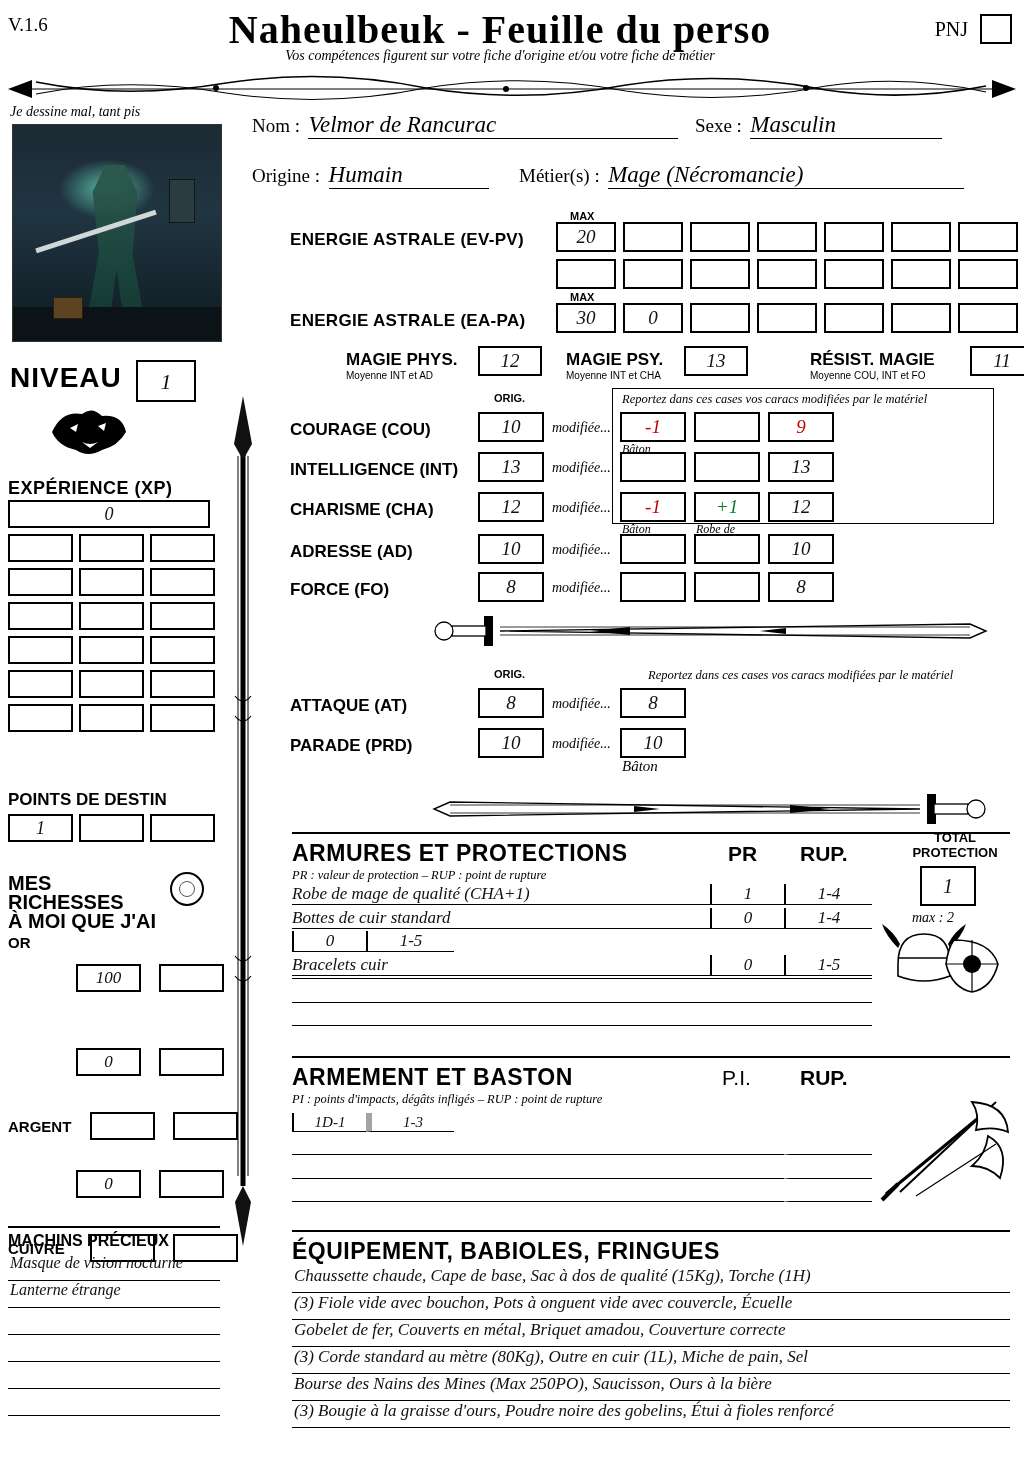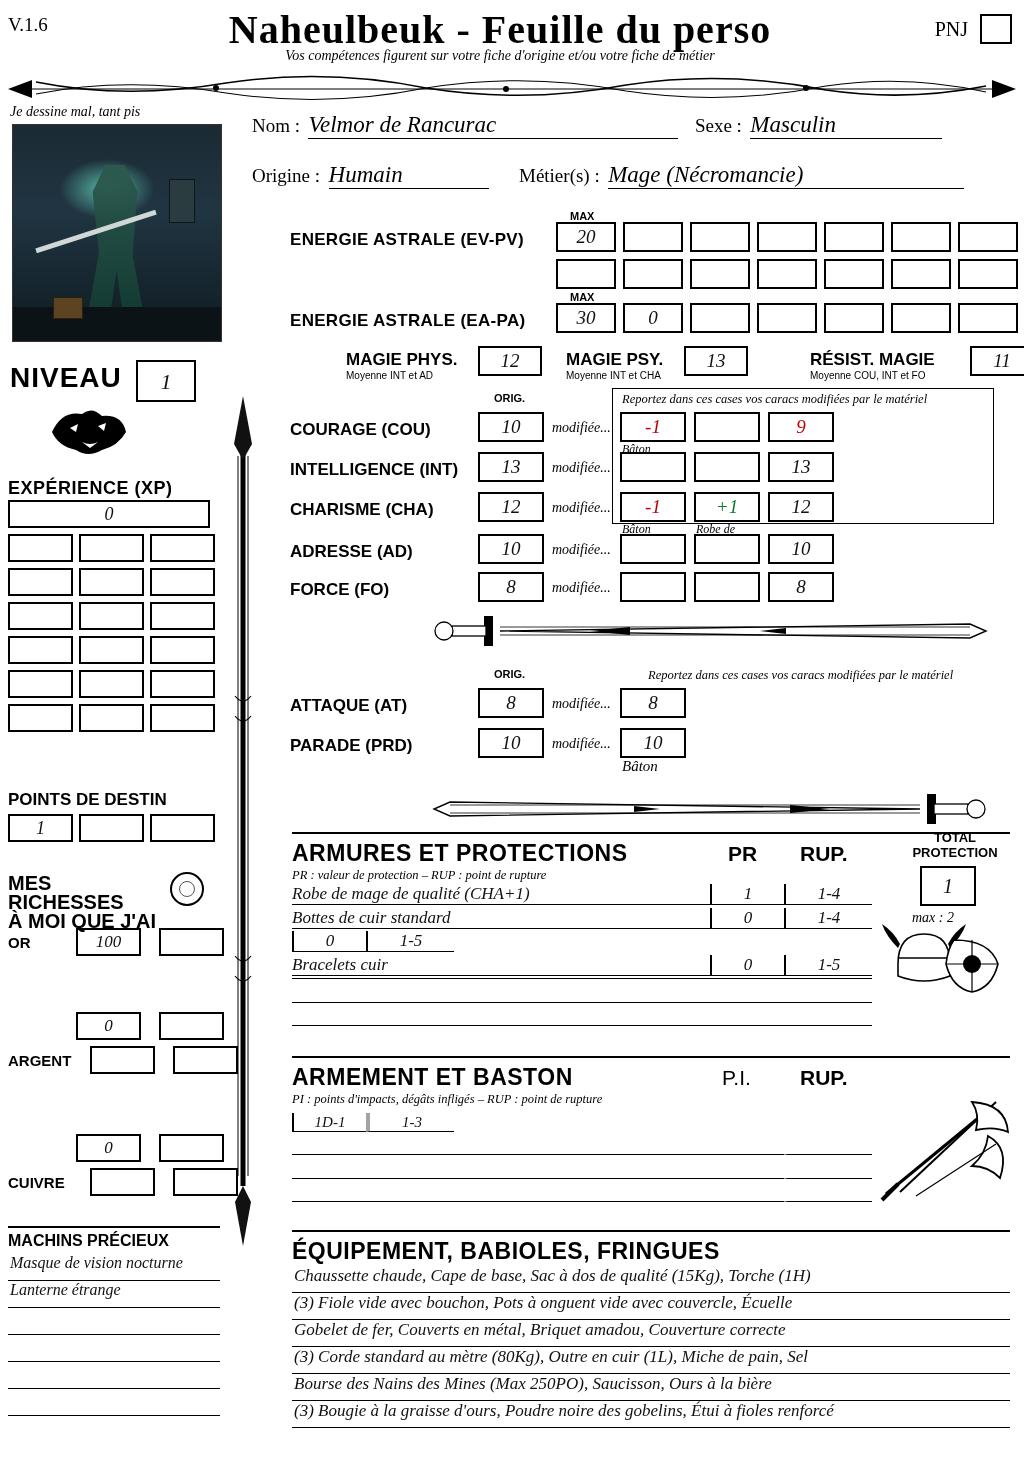--- a/index.html
+++ b/index.html
@@ -69,21 +69,21 @@
   #destin-row { position:absolute; left:8px; top:814px; display:flex; gap:6px; }
   #destin-row .cell { width:65px; height:28px; border:2px solid #000; }
   #destin-row .cell .hand { display:block; text-align:center; line-height:24px; font-size:18px; }
 
   
   #rich-label { position:absolute; left:8px; top:874px; font-size:20px; font-weight:bold; line-height:19px; width:160px; }
   #coin { position:absolute; left:170px; top:872px; width:34px; height:34px; border-radius:50%; border:2px solid #000; background:#fff; }
   #coin:after { content:""; position:absolute; left:7px; top:7px; right:7px; bottom:7px; border:1px solid #555; border-radius:50%; }
   .money-block { position:absolute; left:8px; }
   .money-block .name { font-size:15px; font-weight:bold; margin-bottom:3px; }
-  .money-block .row { display:flex; gap:18px; }
+  .money-block .row { display:flex; gap:18px;margin-top:36px; }
   .money-block .cell { width:65px; height:28px; border:2px solid #000; }
   .money-block .cell.first { margin-left:68px; }
   .money-block .cell .hand { display:block; text-align:center; line-height:24px; font-size:17px; }
   #or-block { top:928px; }
   #or-block .name { position:absolute; left:0; top:6px; }
   #argent-block { top:1012px; }
   #cuivre-block { top:1134px; }
 
   
   #machins-label { position:absolute; left:8px; top:1232px; font-size:16px; font-weight:bold; }
@@ -174,21 +174,21 @@
 
   
   #wpn-title { position:absolute; left:292px; top:1064px; font-size:23px; font-weight:bold; letter-spacing:.5px; }
   #wpn-sub { position:absolute; left:292px; top:1092px; font-family:"Liberation Serif",serif; font-style:italic; font-size:12.5px; }
   #wpn-pi { position:absolute; left:722px; top:1066px; font-size:21px; font-weight:normal; }
   #wpn-rup { position:absolute; left:800px; top:1066px; font-size:21px; font-weight:bold; }
   #wpn-table { position:absolute; left:292px; top:1108px; width:580px; }
   #wpn-table .r { display:flex; height:23.5px; align-items:flex-end; }
   #wpn-table .nme { width:418px; border-bottom:1.6px solid #000; }
   #wpn-table .pi { width:74px; border-bottom:1.6px solid #000; text-align:center; border-left:2px solid #000; }
-  #wpn-table .rp { width:88px; border-bottom:1.6px solid #000; text-align:center; border-left:4px solid #a3a3a3; }
+  #wpn-table .rp { width:88px; border-bottom:1.6px solid #000; text-align:center; border-left:6px solid #a3a3a3; }
   #wpn-table .hand { font-size:15px; }
   #axes { position:absolute; left:876px; top:1096px; width:140px; height:110px; }
 
   
   #eq-title { position:absolute; left:292px; top:1238px; font-size:23px; font-weight:bold; letter-spacing:.5px; }
   #eq-lines { position:absolute; left:292px; top:1266px; width:718px; }
   #eq-lines .ln { height:27px; border-bottom:1.6px solid #000; }
   #eq-lines .ln .hand { font-size:17px; display:block; padding-left:2px; }
   .divline { position:absolute; background:#000; }
 </style>

